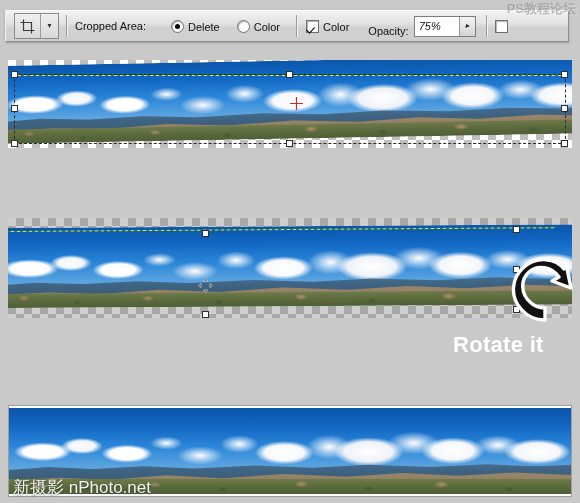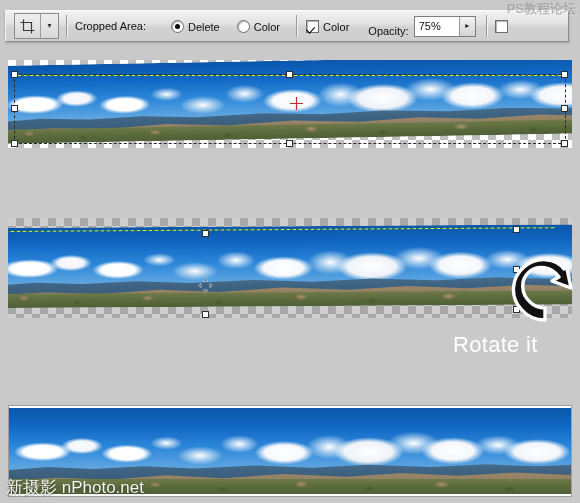--- a/index.html
+++ b/index.html
@@ -118,20 +118,21 @@
     box-shadow: inset 0 0 0 1px #ffffff;
     flex: 0 0 auto;
   }
   .spin-wrap {
     display: flex;
     align-items: stretch;
     height: 19px;
     border: 1px solid #7d7d7d;
     background: #fff;
     flex: 0 0 auto;
+    font-style: italic;
   }
   .spin-field {
     width: 40px;
     display: flex;
     align-items: center;
     padding-left: 4px;
     font-size: 11px;
     color: #111;
     background: #ffffff;
   }
@@ -240,20 +241,21 @@
   }
 
   
   #rotate-arrow { position: absolute; }
   #rotate-label {
     position: absolute;
     color: #ffffff;
     font-size: 22px;
     letter-spacing: .3px;
     white-space: nowrap;
+    font-weight: bold;
   }
 
   
   #wm-top {
     position: absolute;
     right: 4px; top: 2px;
     text-align: center;
     line-height: 1.05;
     opacity: .55;
     pointer-events: none;
@@ -264,21 +266,21 @@
     text-shadow: 1px 1px 0 rgba(255,255,255,.6);
   }
   #wm-top .l2 {
     font-size: 13px; color: #9a9a9a;
     font-weight: bold;
     letter-spacing: .4px;
     text-shadow: 1px 1px 0 rgba(255,255,255,.55);
   }
   #wm-bottom {
     position: absolute;
-    left: 6px; bottom: 4px;
+    left: 13px; bottom: 4px;
     font-size: 17px;
     color: #f3f3f3;
     text-shadow: 0 1px 2px rgba(0,0,0,.45);
     white-space: nowrap;
     pointer-events: none;
   }
 </style>
 </head>
 <body>
 

